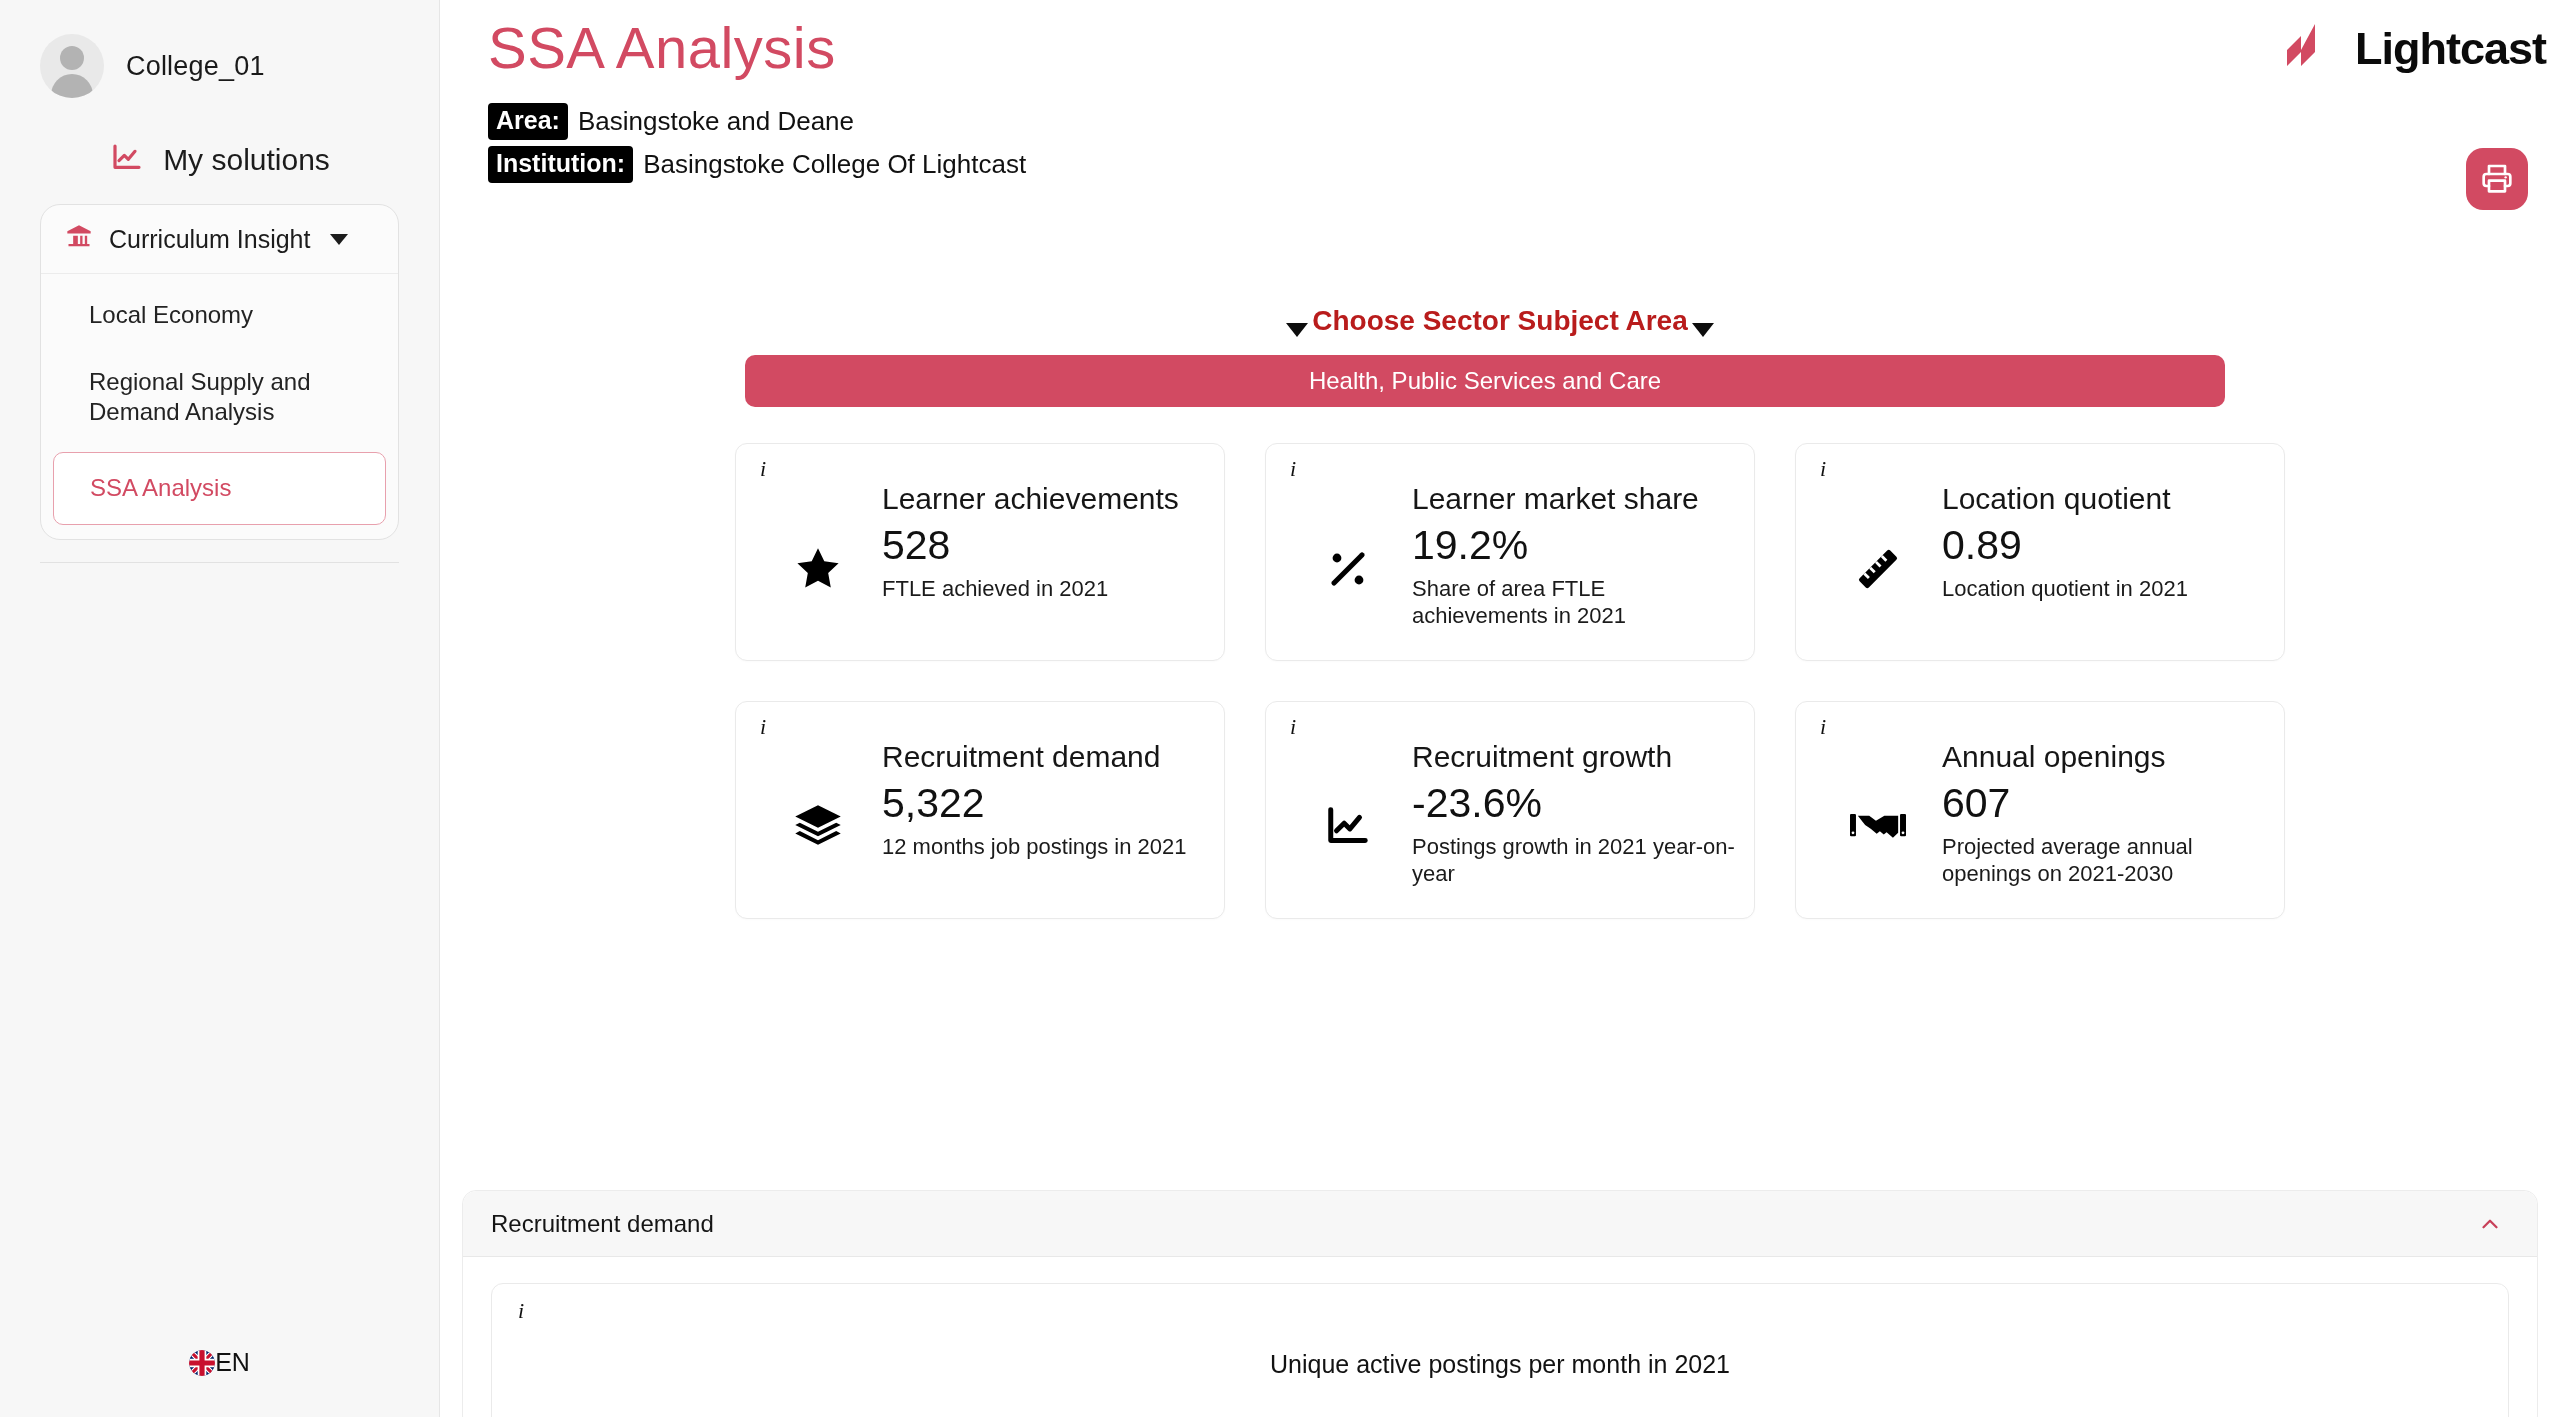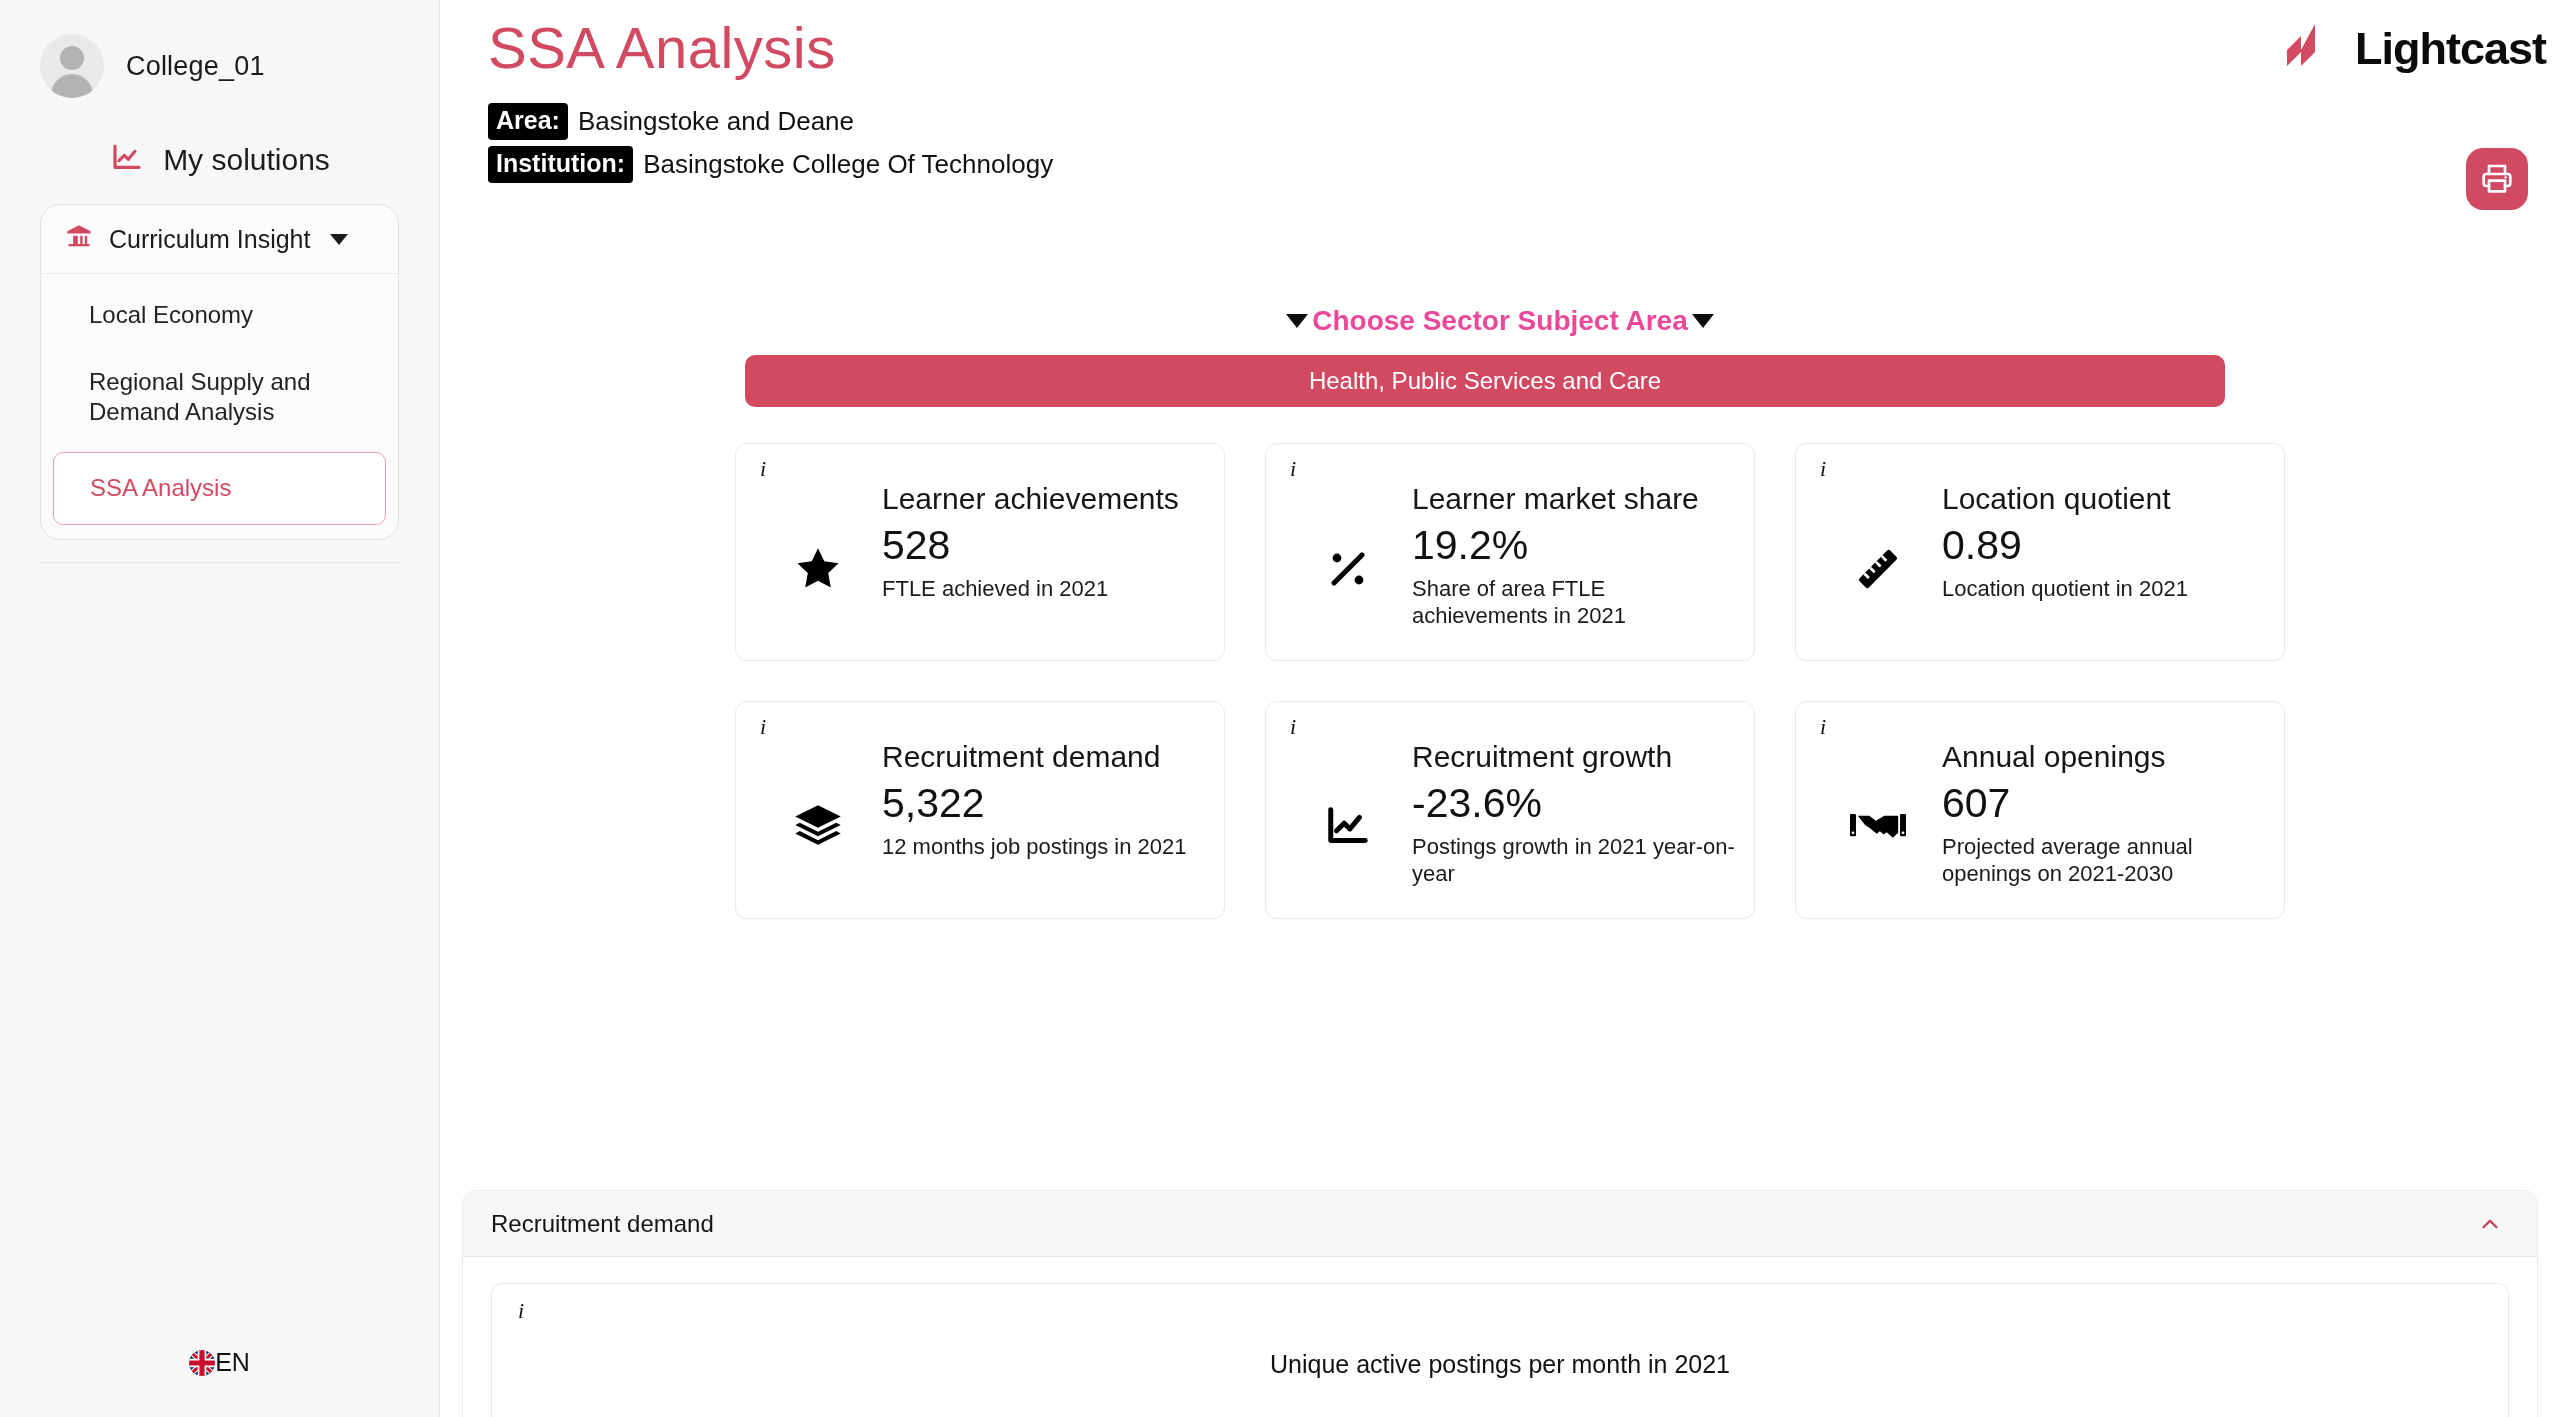--- a/index.html
+++ b/index.html
@@ -113,22 +113,22 @@
   .brand-word { font-size: 45px; font-weight: bold; color: #0b0b0b; letter-spacing: -1px; }
   .print-btn {
     position: absolute; right: 32px; top: 148px;
     width: 62px; height: 62px; border-radius: 17px;
     background: #d24a62; border: none; cursor: pointer;
     display: flex; align-items: center; justify-content: center;
   }
 
   .sector-wrap { padding-top: 116px; }
   .sector-head {
-    display: flex; align-items: center; justify-content: center; gap: 4px;
-    font-size: 28px; font-weight: bold; color: #ec4899;
+    display: flex; align-items: flex-end; justify-content: center; gap: 4px;
+    font-size: 28px; font-weight: bold; color: #b91c1c;
   }
   .tri {
     width: 0; height: 0;
     border-left: 11px solid transparent;
     border-right: 11px solid transparent;
     border-top: 14px solid #0d0d0d;
   }
   .sector-btn {
     margin: 18px 48px 12px 305px;
     height: 52px; border-radius: 10px;
@@ -272,21 +272,21 @@
 
     <h1 class="page-title">SSA Analysis</h1>
 
     <div class="meta">
       <div class="meta-row">
         <span class="meta-tag">Area:</span>
         <span class="meta-val">Basingstoke and Deane</span>
       </div>
       <div class="meta-row">
         <span class="meta-tag">Institution:</span>
-        <span class="meta-val">Basingstoke College Of Technology</span>
+        <span class="meta-val">Basingstoke College Of Lightcast</span>
       </div>
     </div>
 
     <div class="brand">
       <span>
         <svg width="56" height="50" viewBox="0 0 56 50">
           <path d="M32,2 L32,30 L18,44 L18,30 L4,44 L4,28 L18,14 L18,28 Z" fill="#d24a62"></path>
         </svg>
       </span>
       <span class="brand-word">Lightcast</span>

